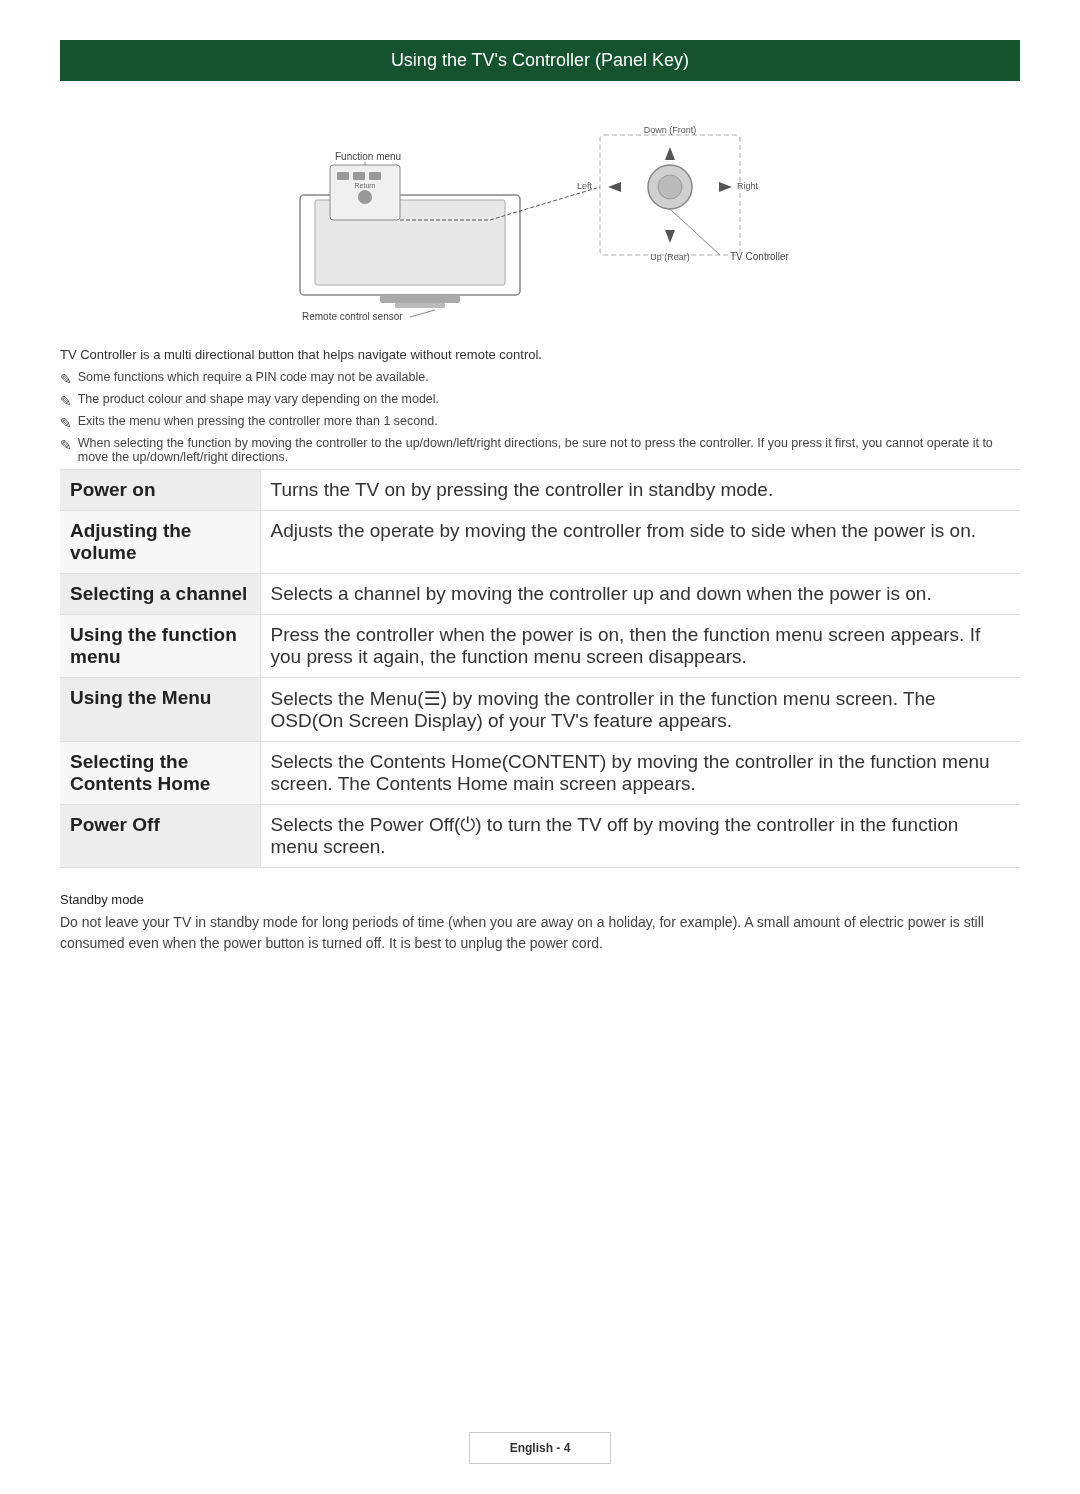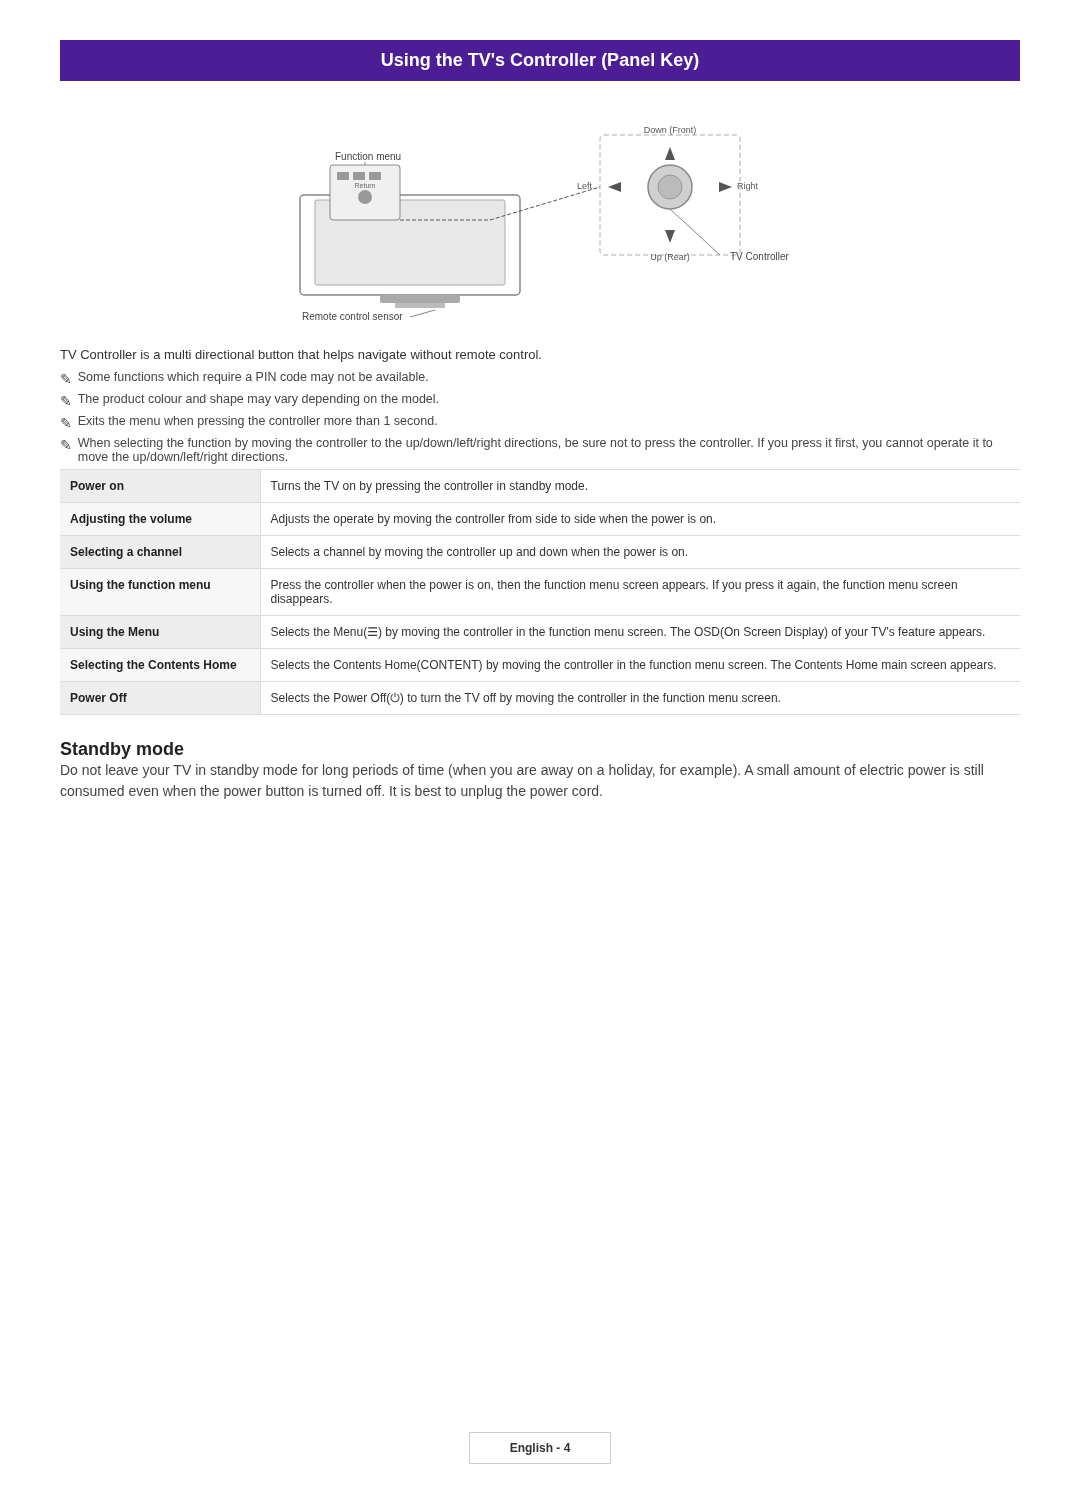--- a/index.html
+++ b/index.html
@@ -15,26 +15,26 @@
 
     .page-wrapper {
       width: 1080px;
       min-height: 1494px;
       padding: 40px 60px 60px 60px;
       position: relative;
     }
 
     
     .page-title-bar {
-      background: #4c1d95;
+      background: #14532d;
       color: #fff;
       text-align: center;
       padding: 10px 20px;
       font-size: 18px;
-      font-weight: bold;
+      font-weight: normal;
       margin-bottom: 24px;
     }
 
     
     .diagram-area {
       display: flex;
       justify-content: center;
       margin-bottom: 22px;
       position: relative;
       height: 220px;
@@ -76,21 +76,21 @@
     }
     .feature-table tr {
       border-bottom: 1px solid #ddd;
     }
     .feature-table tr:first-child {
       border-top: 1px solid #ddd;
     }
     .feature-table td {
       padding: 9px 10px;
       vertical-align: top;
-      font-size: 12px;
+      font-size: 19px;
     }
     .feature-table td:first-child {
       width: 200px;
       font-weight: bold;
       color: #222;
       background: #f5f5f5;
       border-right: 1px solid #ddd;
     }
     .feature-table td:last-child {
       color: #333;
@@ -101,22 +101,23 @@
     }
     .feature-table tr:nth-child(even) td:first-child {
       background: #f7f7f7;
     }
 
     
     .standby-section {
       margin-top: 10px;
     }
     .standby-title {
-      font-weight: bold;
-      font-size: 18px;
+      font-weight: normal;
+      font-size: 13px;
+      margin-bottom: 5px;
     }
     .standby-text {
       font-size: 14px;
       color: #444;
       line-height: 1.5;
     }
 
     
     .footer {
       position: absolute;

